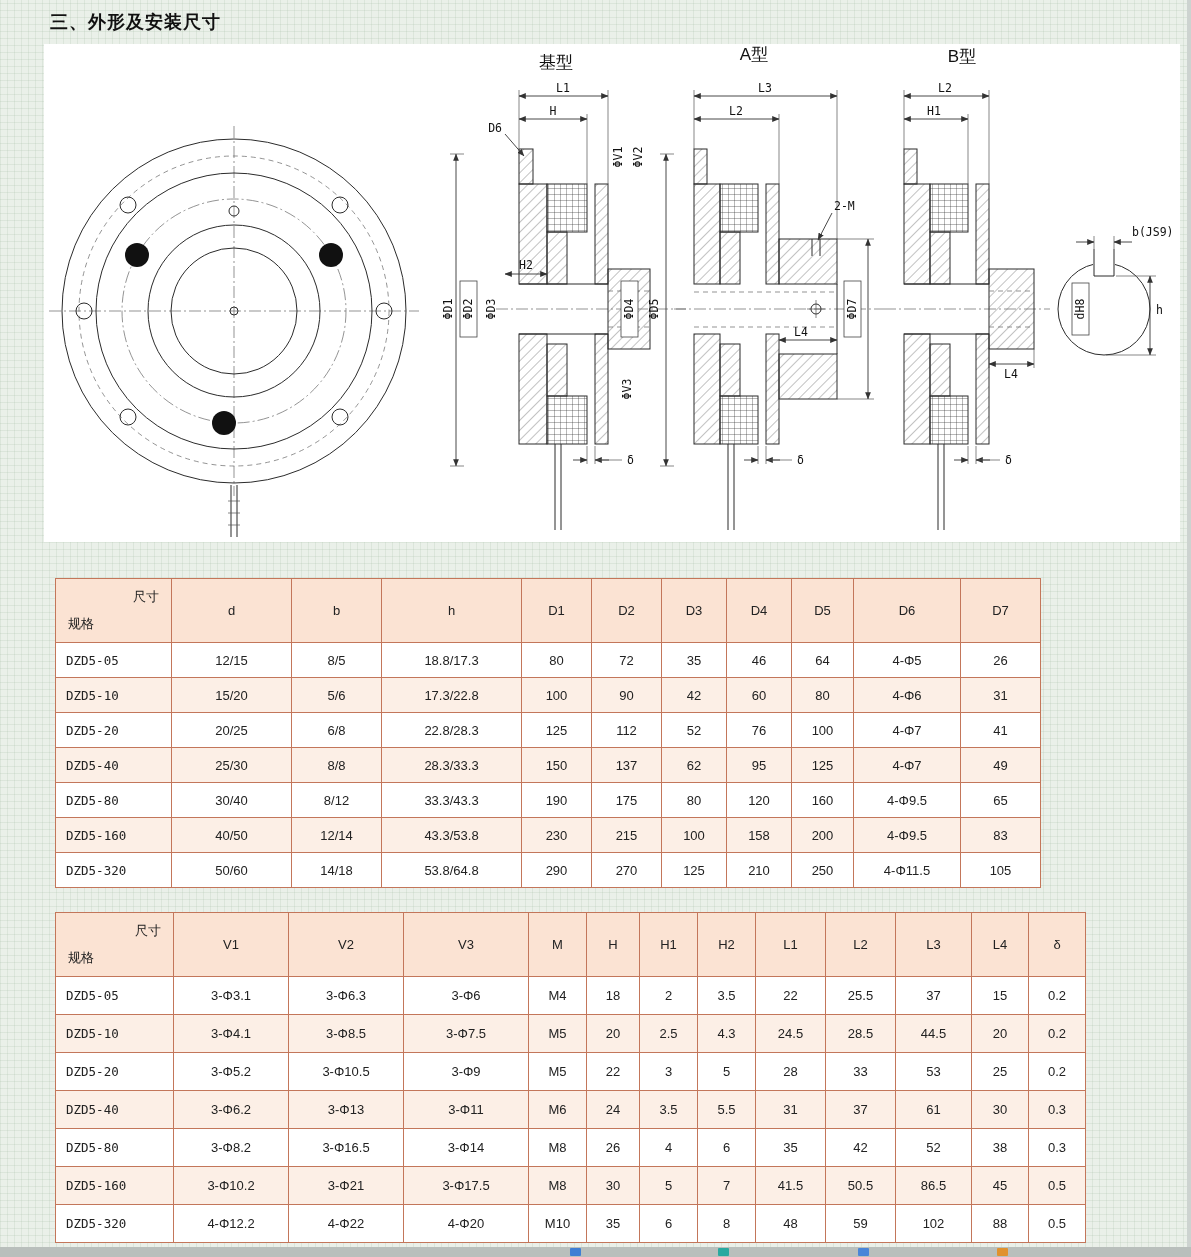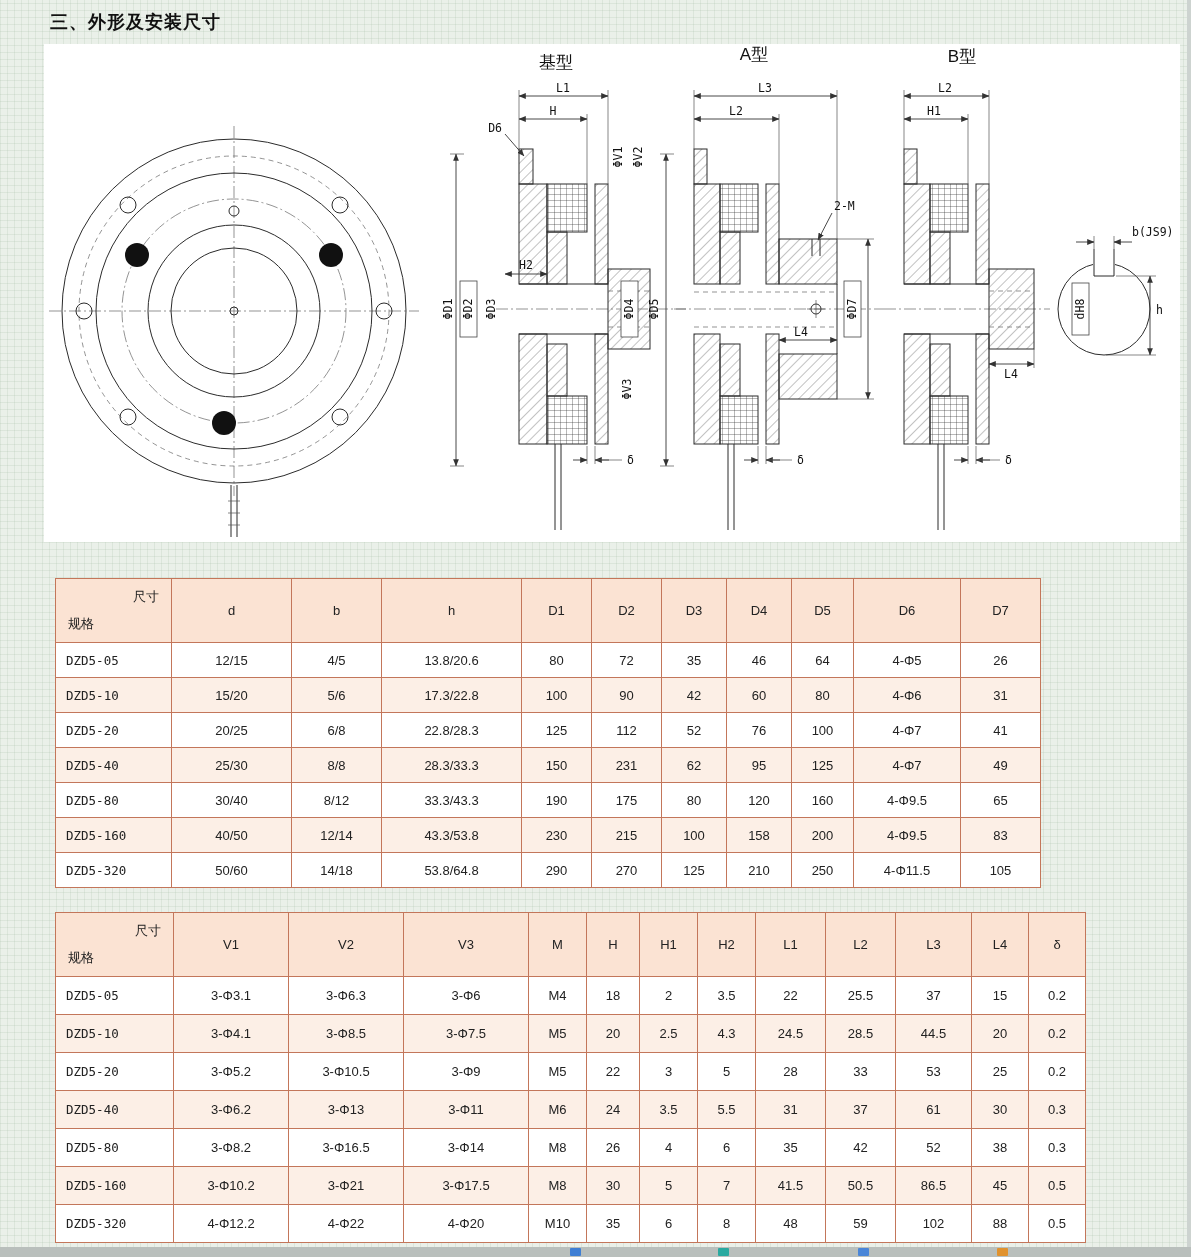--- a/index.html
+++ b/index.html
@@ -306,22 +306,22 @@
           <th>D4</th>
           <th>D5</th>
           <th>D6</th>
           <th>D7</th>
         </tr>
       </thead>
       <tbody>
         <tr>
           <th>DZD5-05</th>
           <td>12/15</td>
-          <td>4/5</td>
-          <td>13.8/20.6</td>
+          <td>8/5</td>
+          <td>18.8/17.3</td>
           <td>80</td>
           <td>72</td>
           <td>35</td>
           <td>46</td>
           <td>64</td>
           <td>4-Φ5</td>
           <td>26</td>
         </tr>
         <tr>
           <th>DZD5-10</th>
@@ -348,21 +348,21 @@
           <td>100</td>
           <td>4-Φ7</td>
           <td>41</td>
         </tr>
         <tr>
           <th>DZD5-40</th>
           <td>25/30</td>
           <td>8/8</td>
           <td>28.3/33.3</td>
           <td>150</td>
-          <td>231</td>
+          <td>137</td>
           <td>62</td>
           <td>95</td>
           <td>125</td>
           <td>4-Φ7</td>
           <td>49</td>
         </tr>
         <tr>
           <th>DZD5-80</th>
           <td>30/40</td>
           <td>8/12</td>

